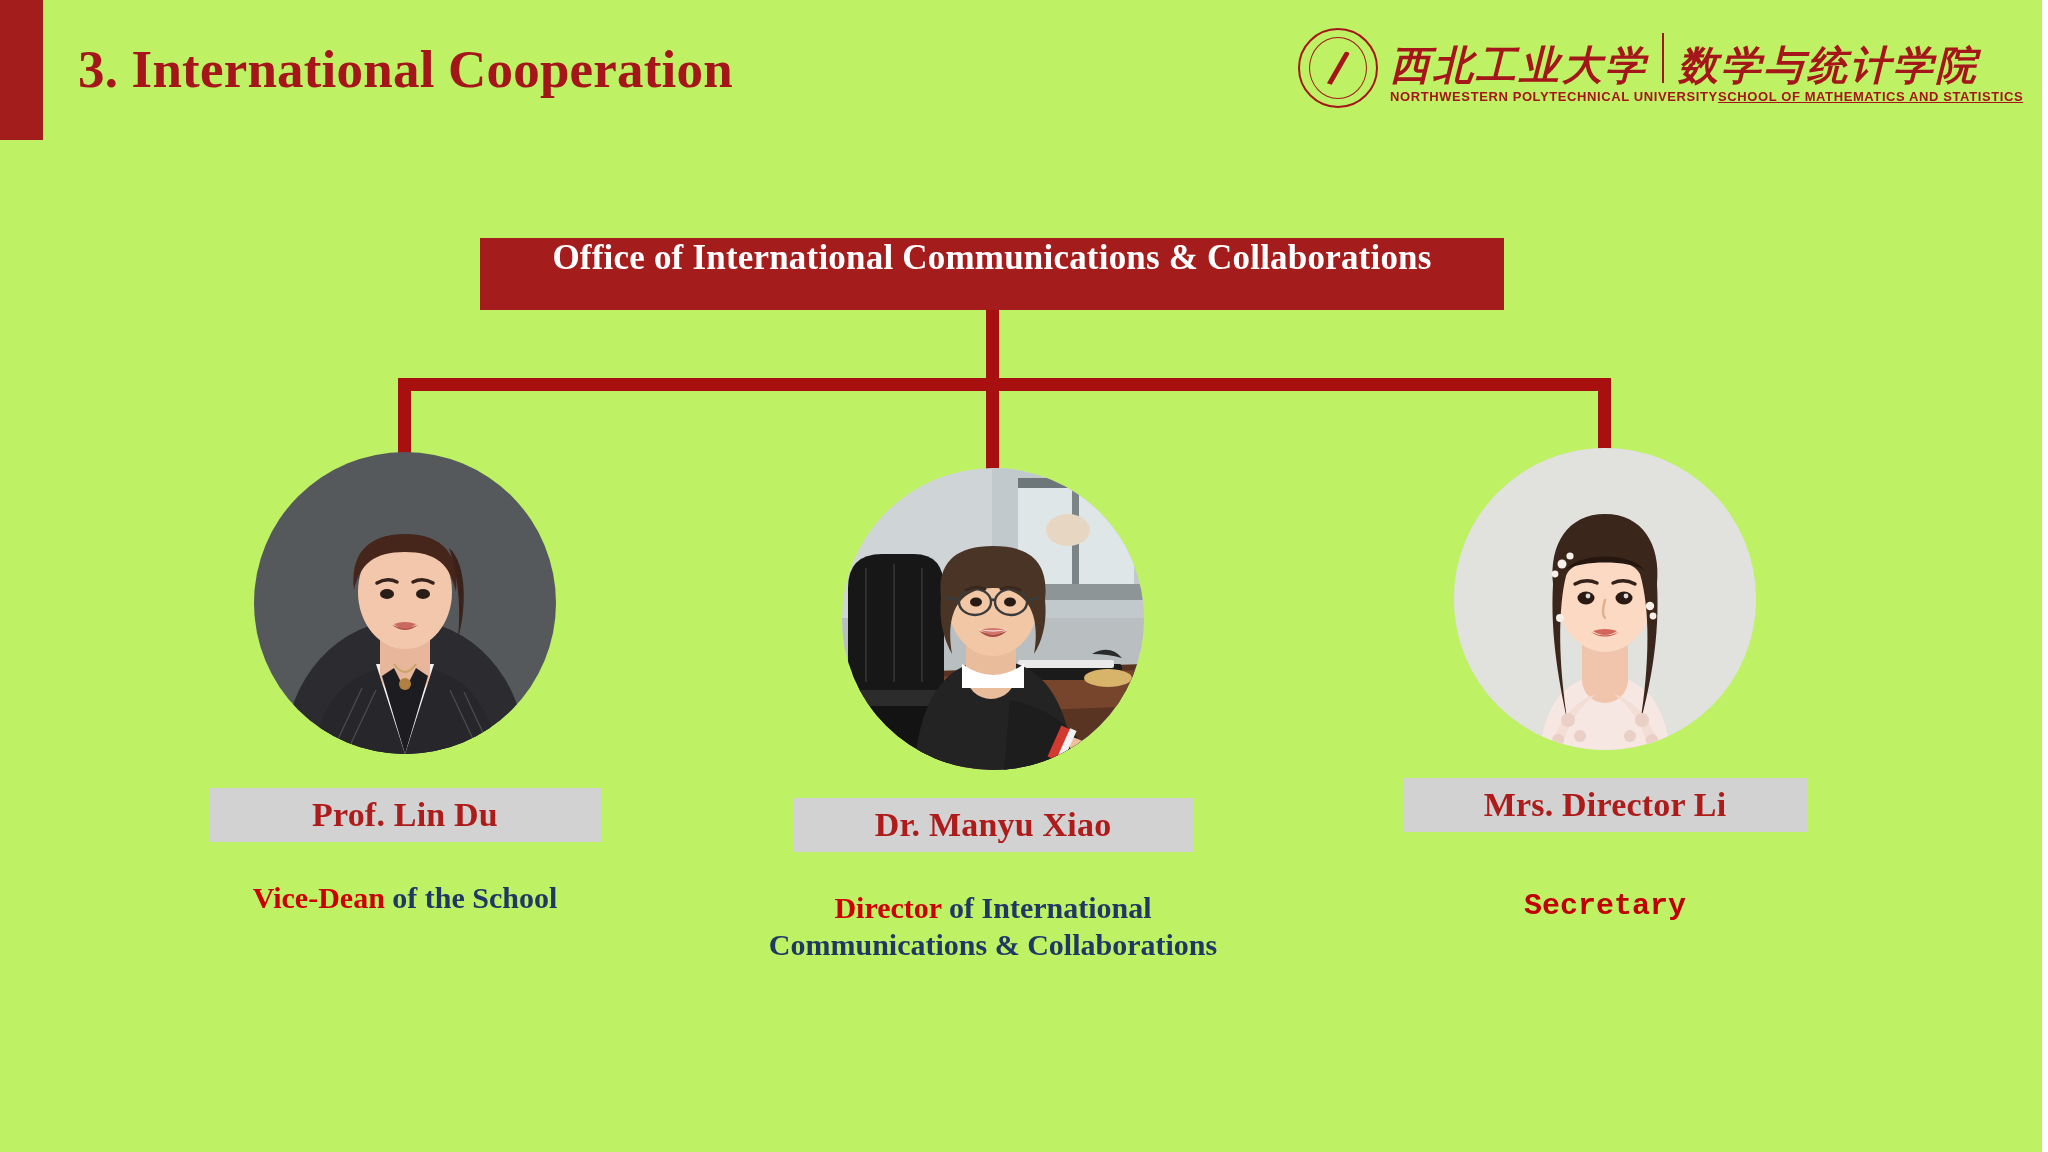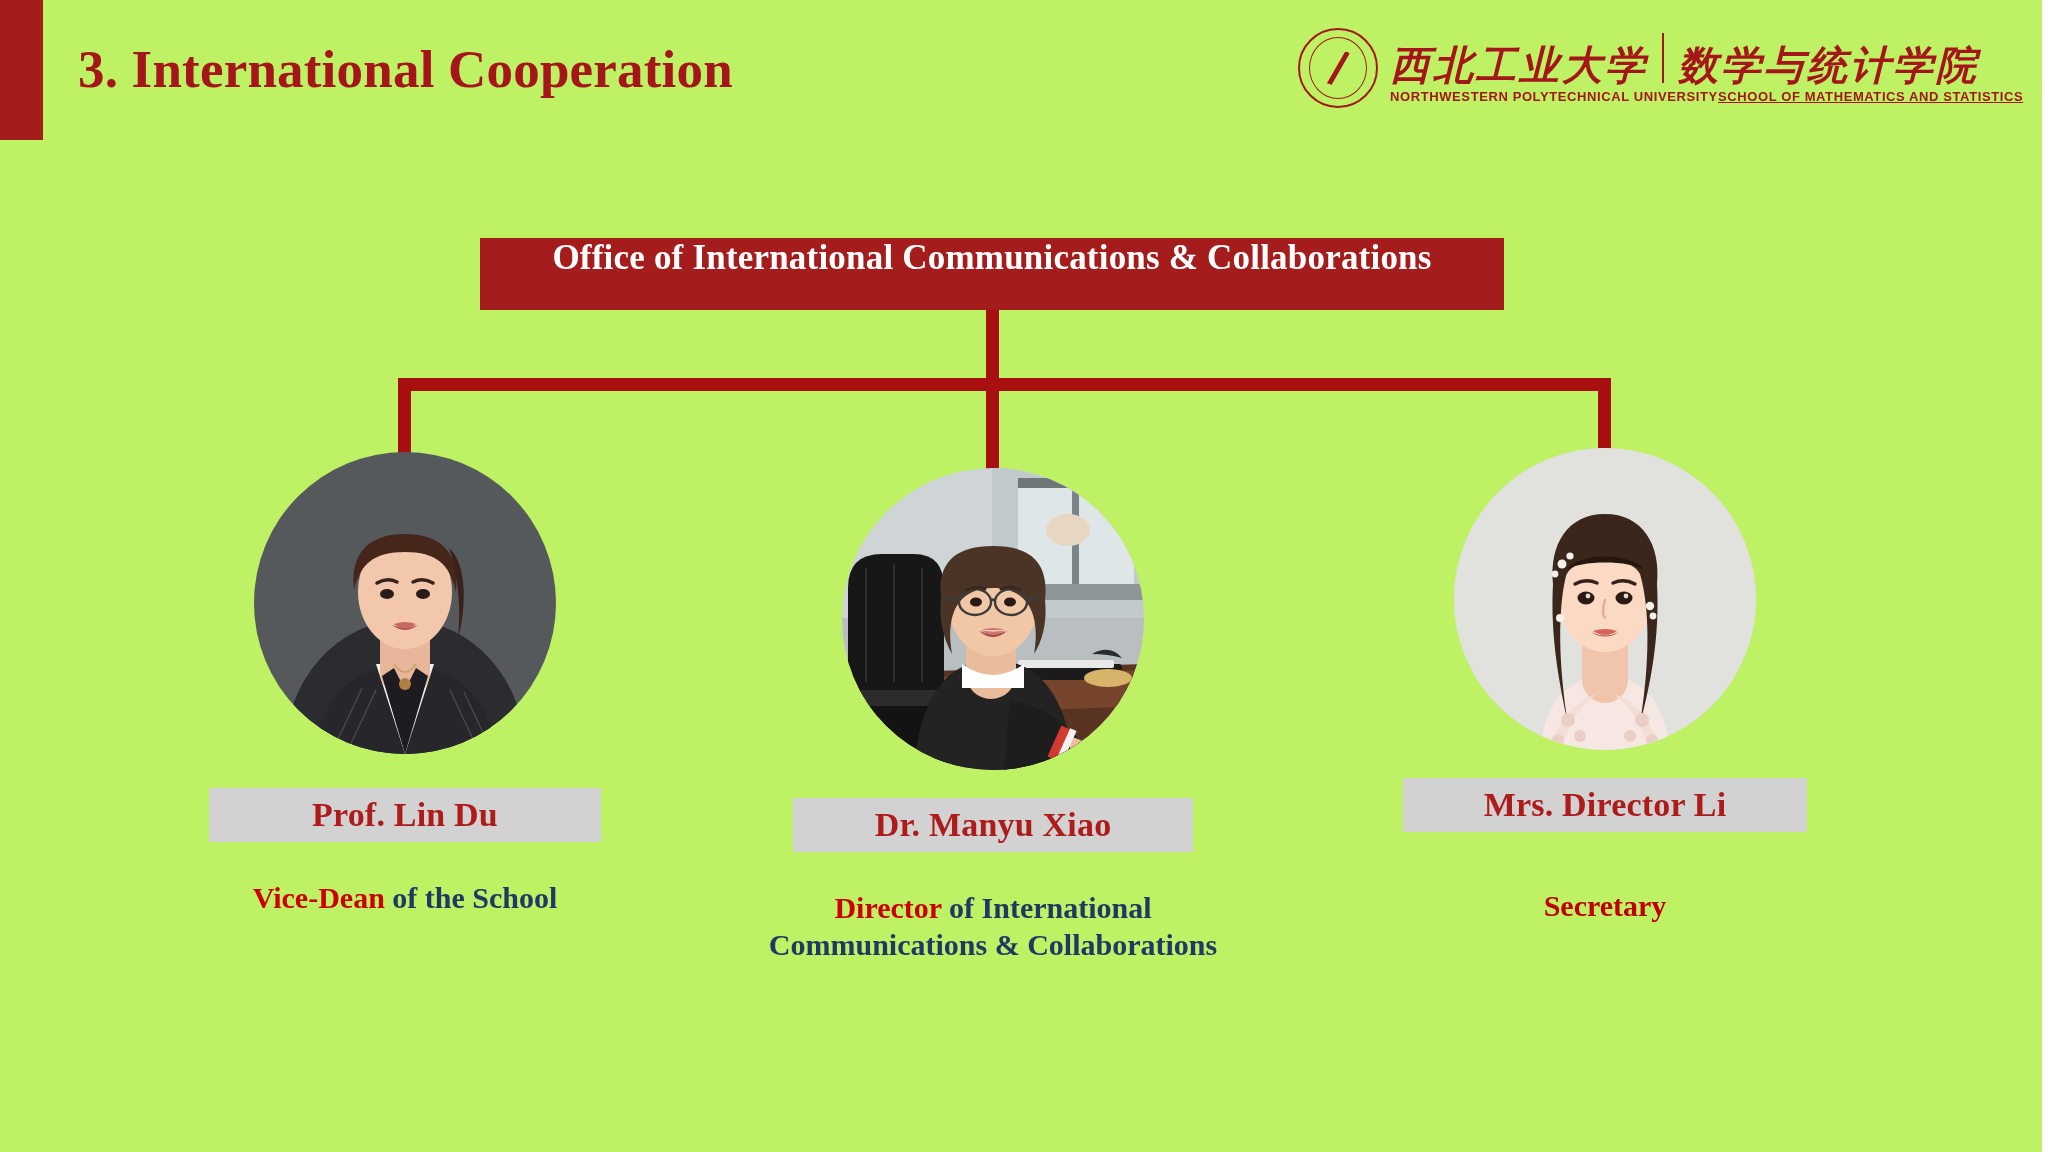--- a/index.html
+++ b/index.html
@@ -221,21 +221,21 @@
   .role {
     font-family: "Liberation Serif", serif;
     font-weight: bold;
     font-size: 30px;
     line-height: 1.22;
     color: #1F3864;
     margin-top: 36px;
   }
   .role-1 { margin-top: 38px; }
   .role-2 { margin-top: 38px; width: 470px; margin-left: -20px; }
-  .role-3 { margin-top: 56px; }
+  .role-3 { margin-top: 56px; font-family: Liberation Mono, monospace; }
   .role .hl { color: #CC0000; }
   .role .hl-full { color: #C00000; }
 </style>
 </head>
 <body>
 
 <div id="slide">
 
   <div class="accent-bar"></div>
   <div class="page-title">3. International Cooperation</div>

